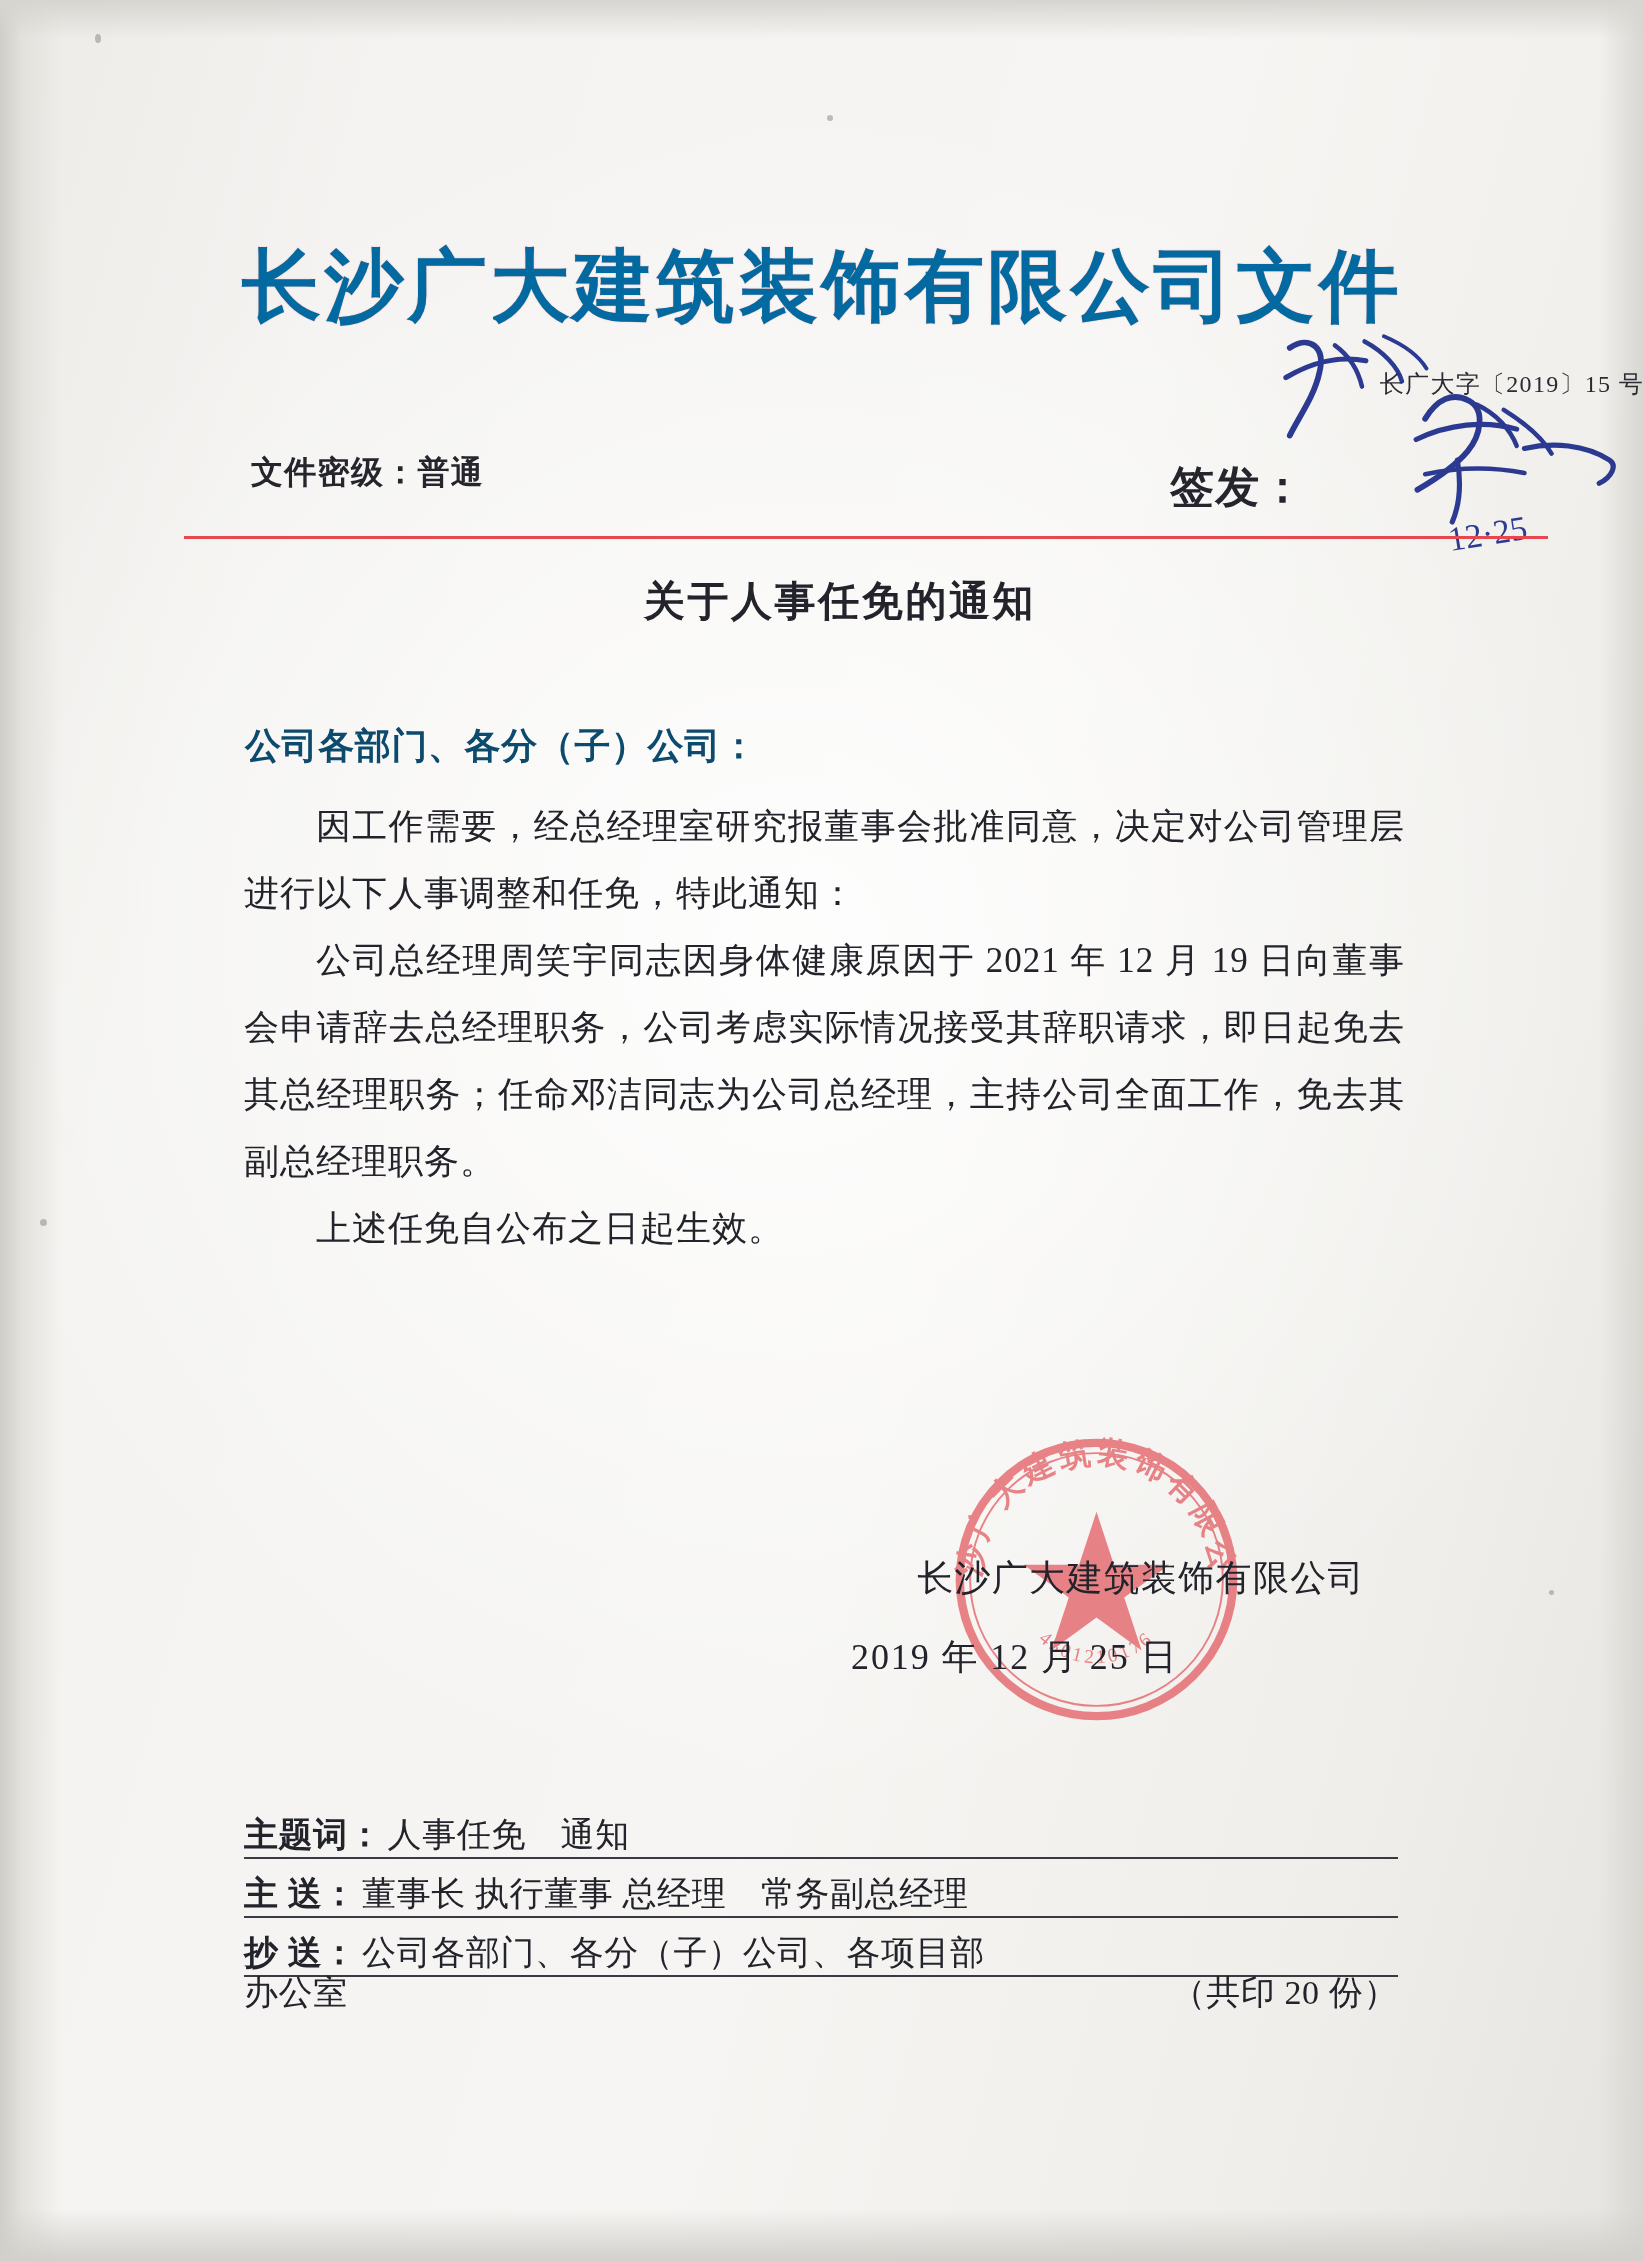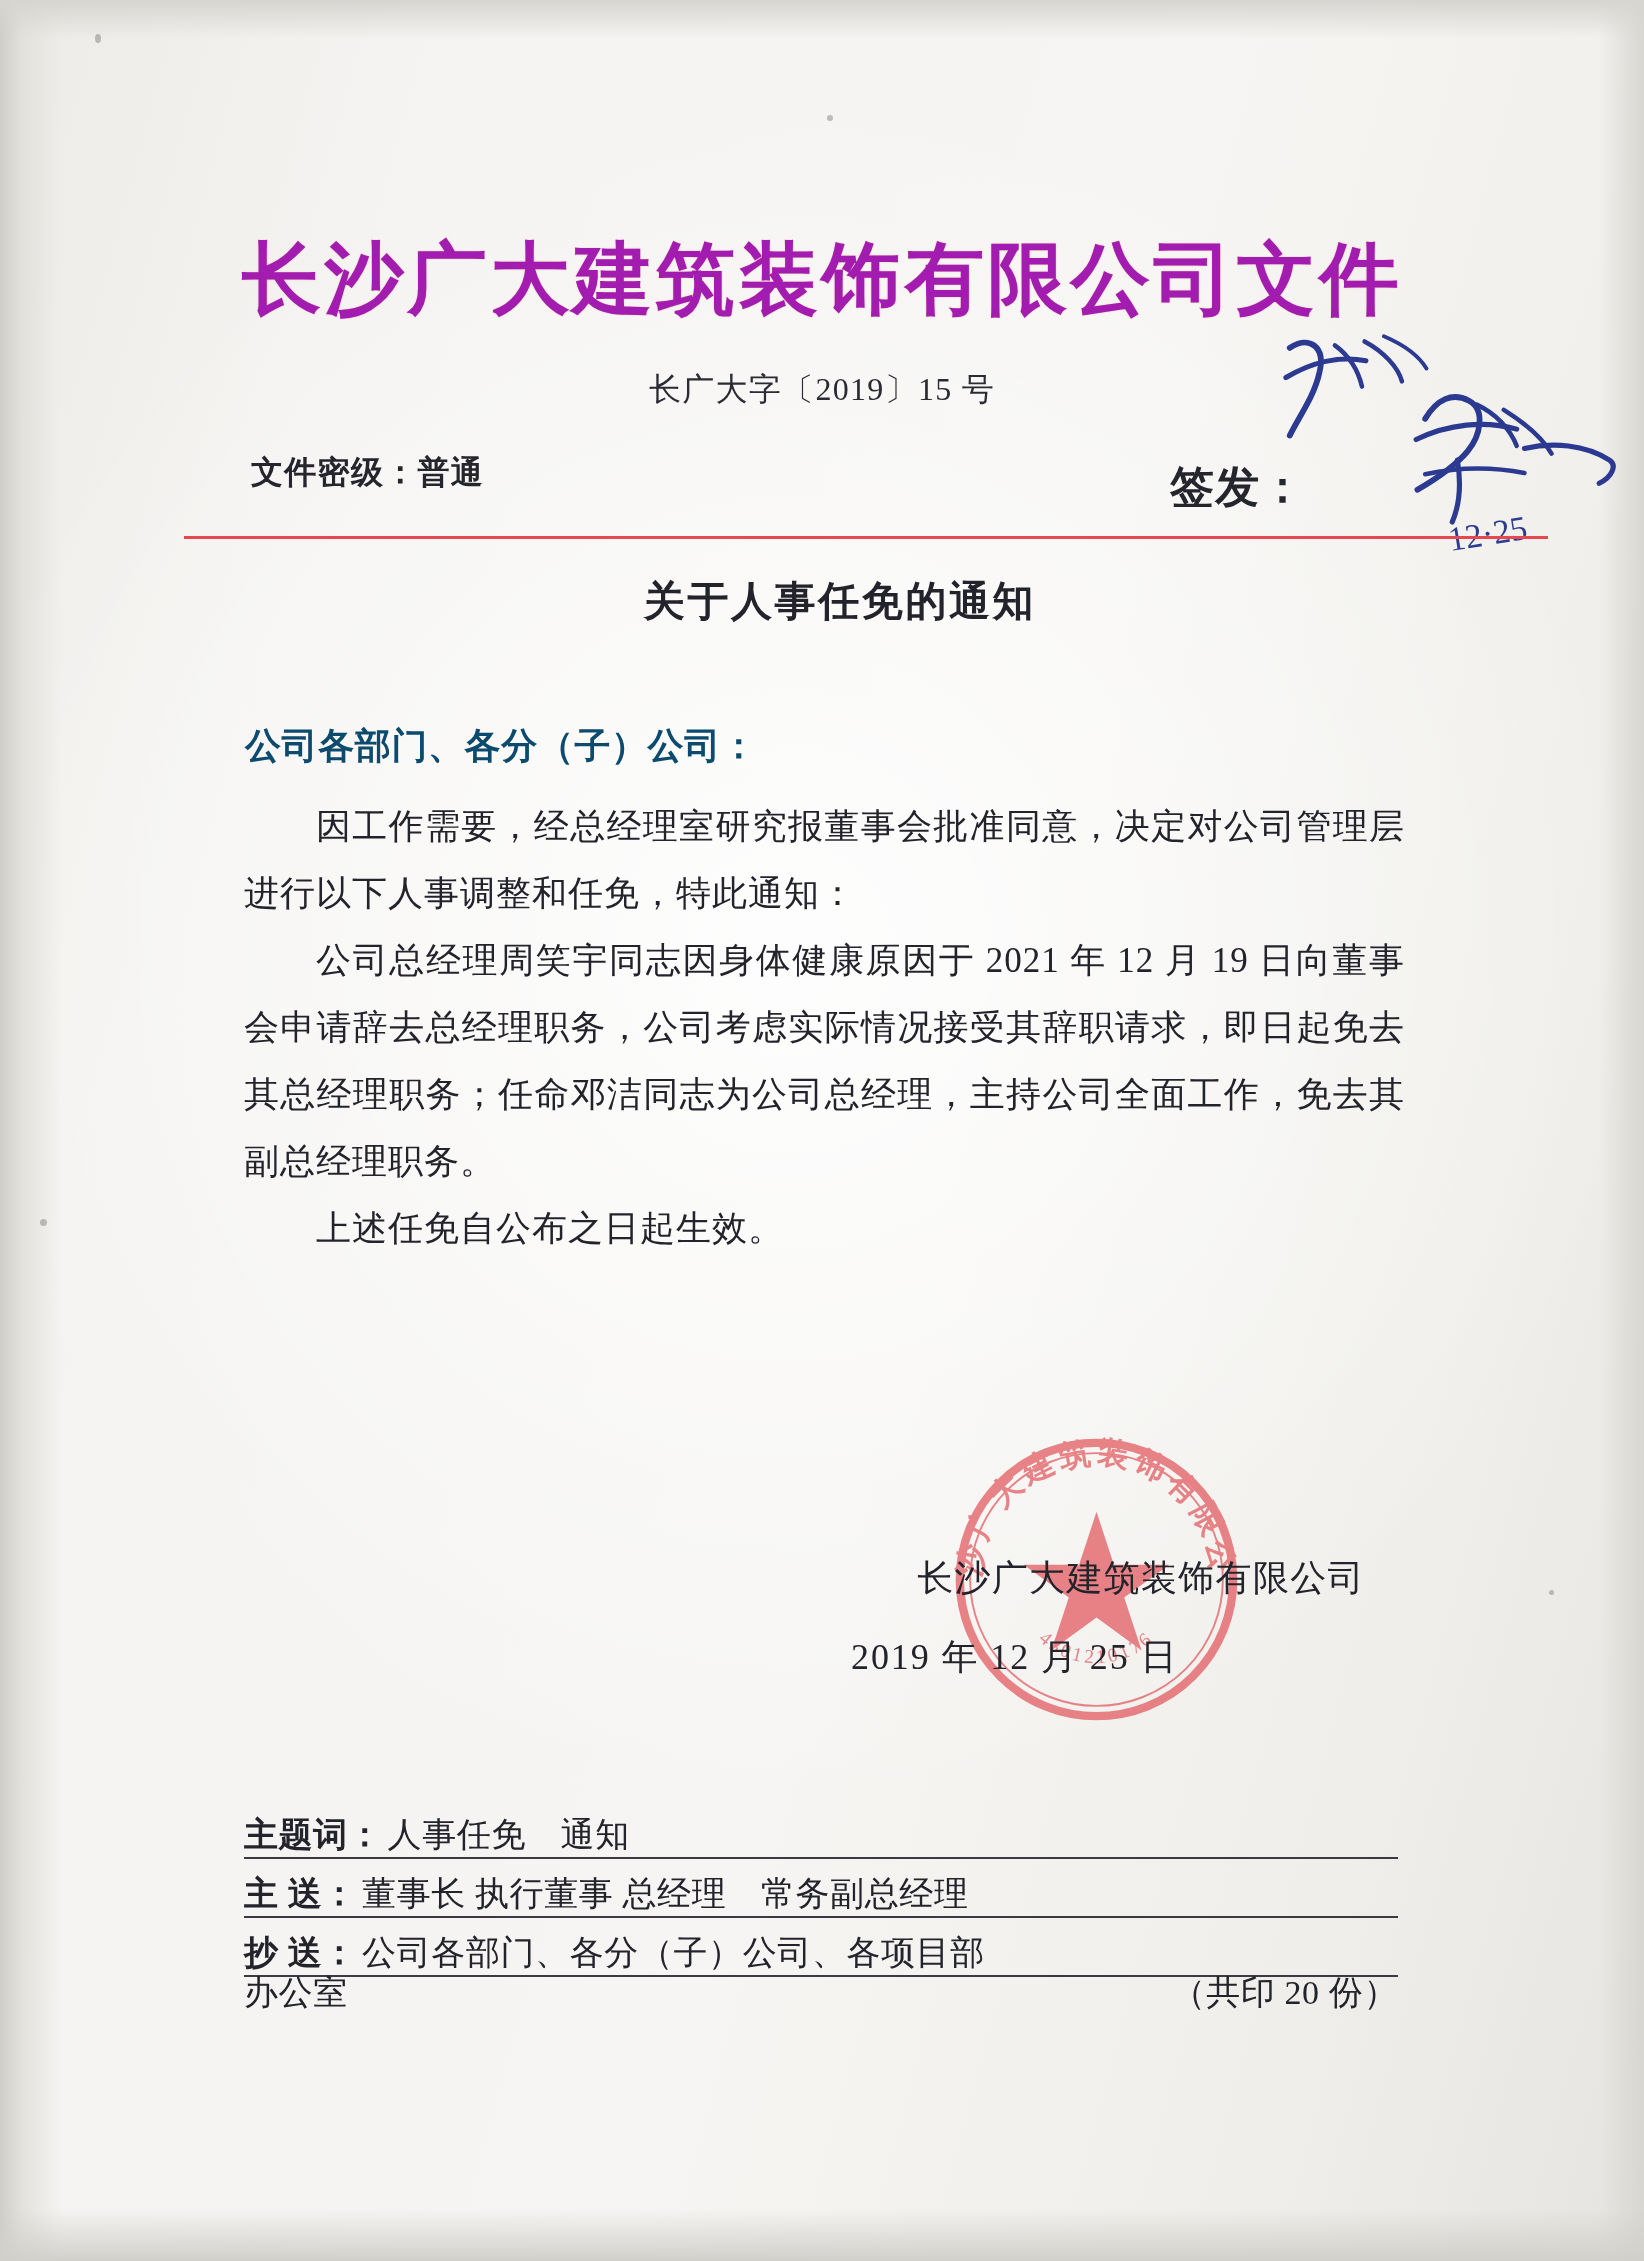--- a/index.html
+++ b/index.html
@@ -54,37 +54,37 @@
     position: absolute;
     left: 0; top: 0;
     width: 1644px;
     height: 2261px;
   }
 
   
   .doc-title {
     position: absolute;
     left: 0;
-    top: 227px;
+    top: 234px;
     width: 1644px;
     text-align: center;
     font-family: "Liberation Serif", serif;
     font-weight: bold;
     font-size: 79px;
     letter-spacing: 3.9px;
-    color: #a21caf;
+    color: #0369a1;
     text-shadow: 0 0 1.3px rgba(232,71,79,0.45);
   }
   .doc-number {
     position: absolute;
     left: 0;
     top: 368px;
     width: 1644px;
-    text-align: center;
-    font-size: 32px;
+    text-align: right;
+    font-size: 24px;
     letter-spacing: 1.3px;
     color: #2b2b33;
   }
   .secrecy {
     position: absolute;
     left: 251px;
     top: 451px;
     font-size: 32px;
     font-weight: bold;
     letter-spacing: 1.3px;

